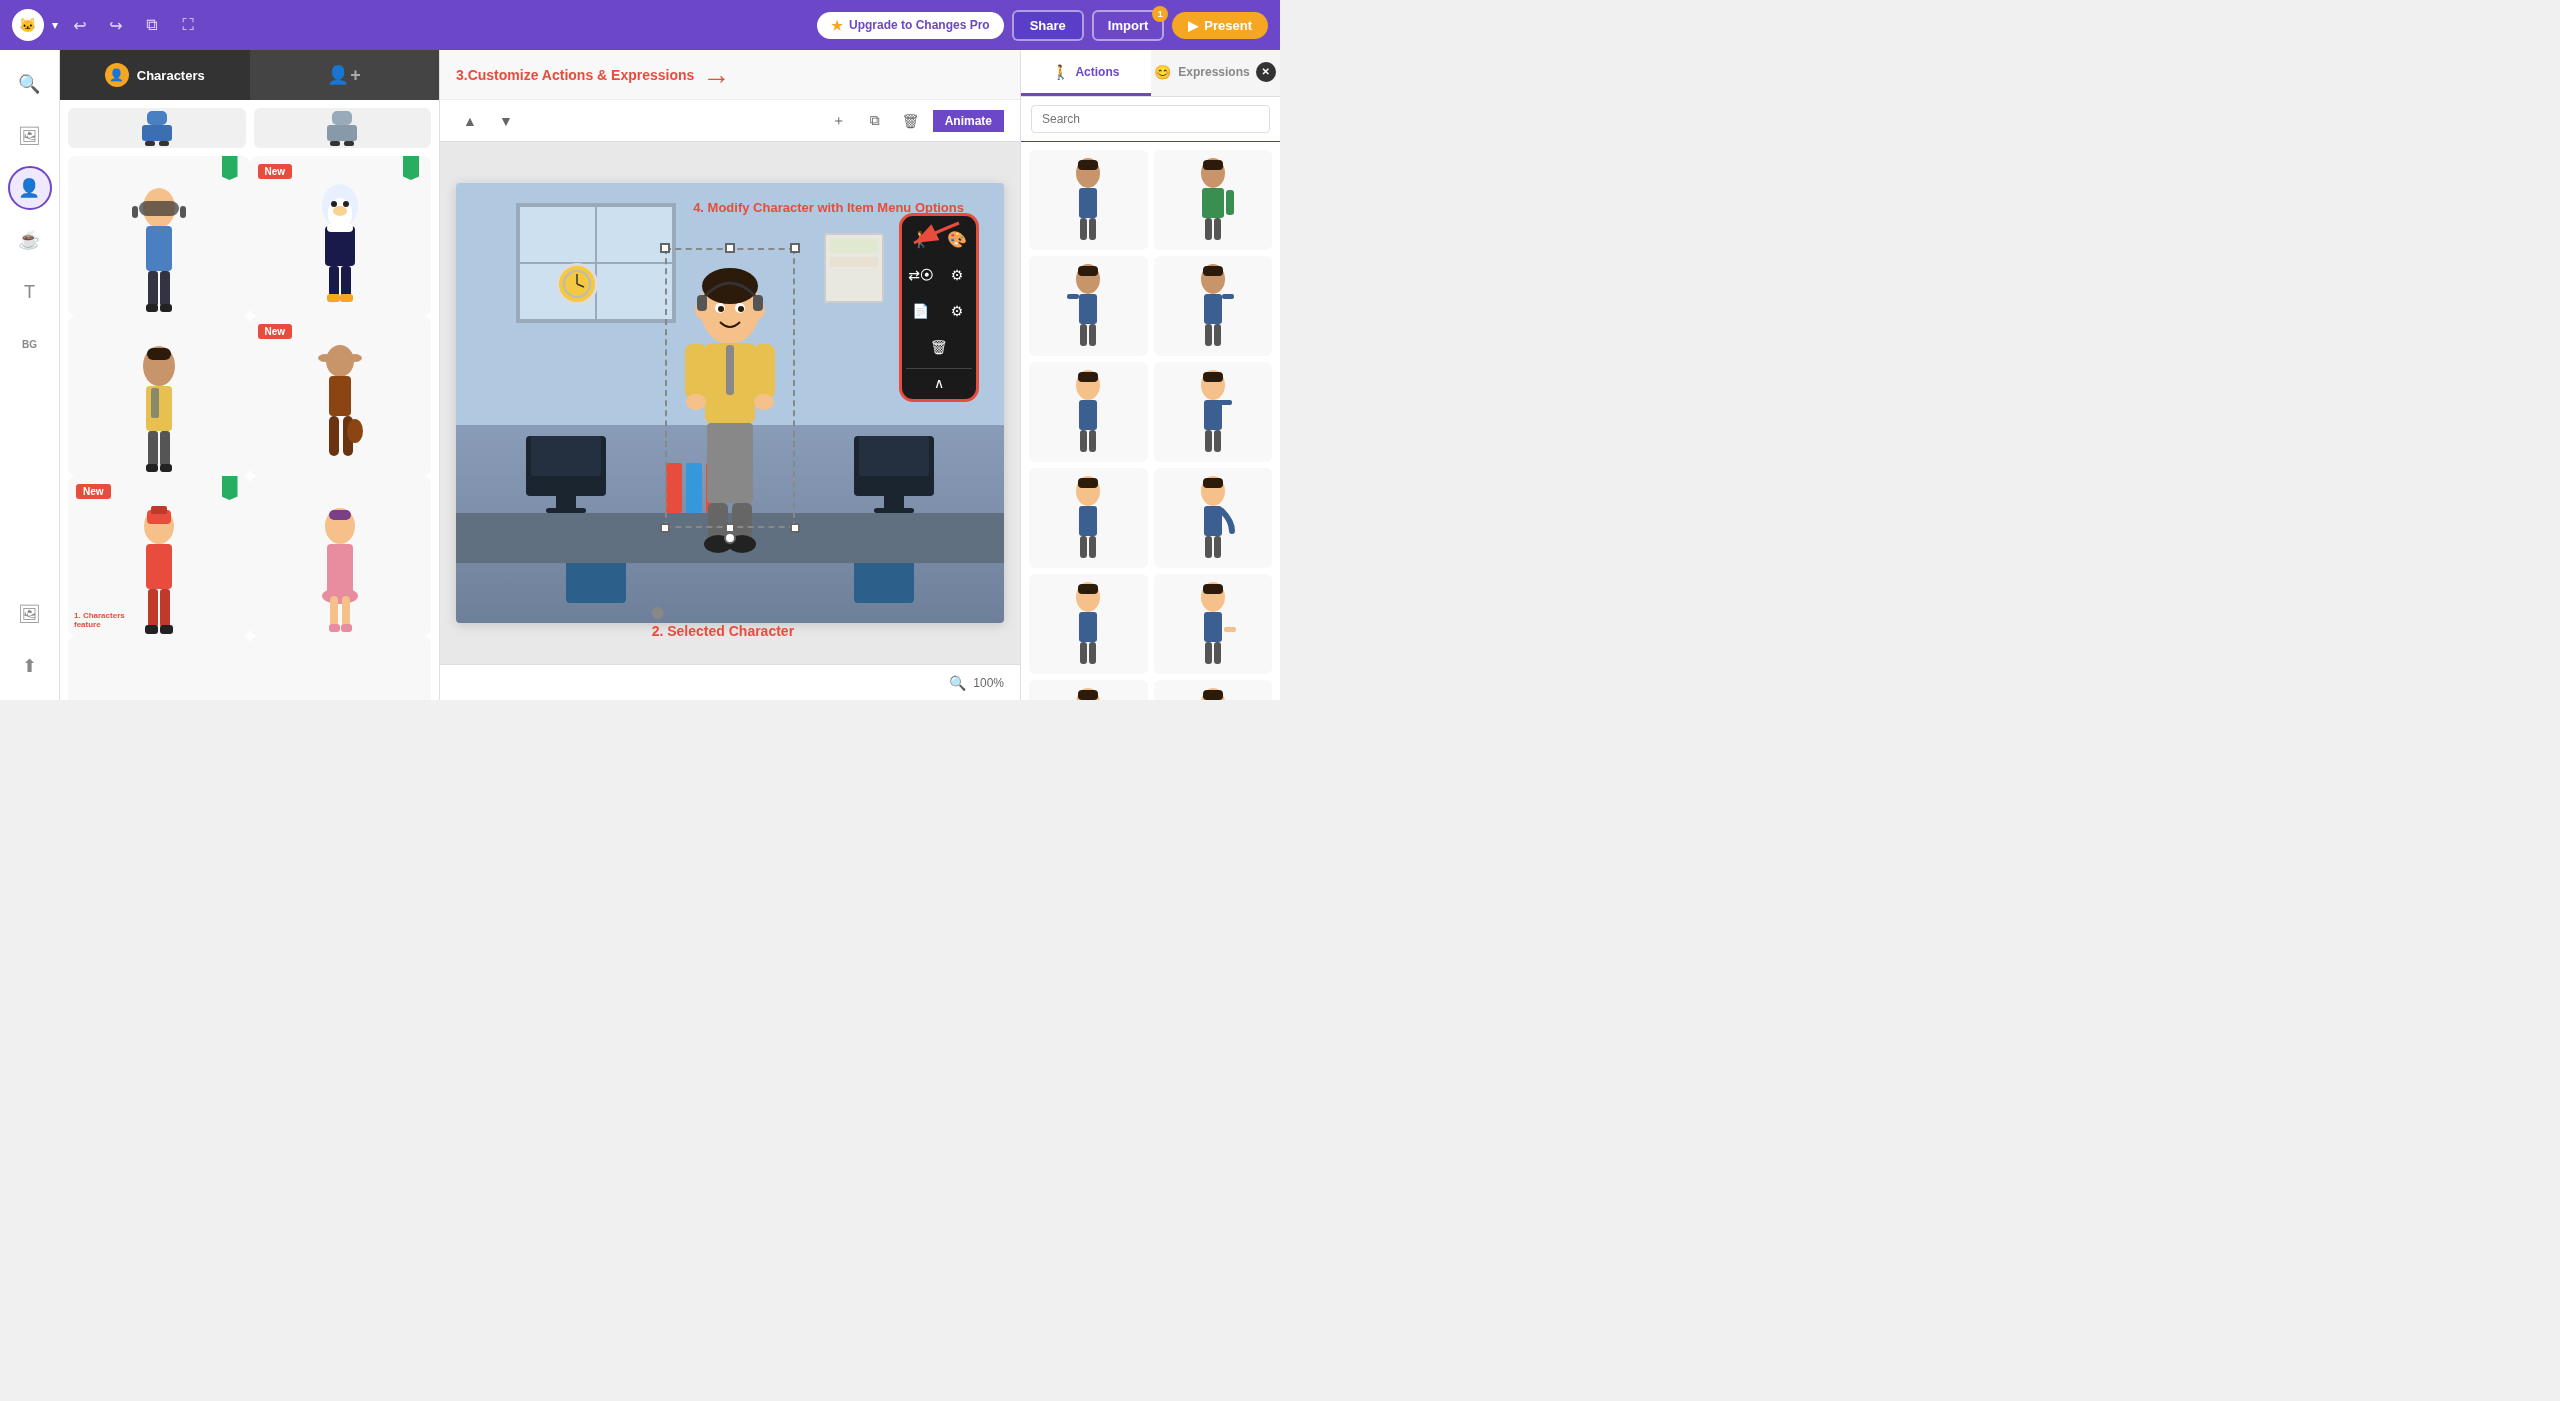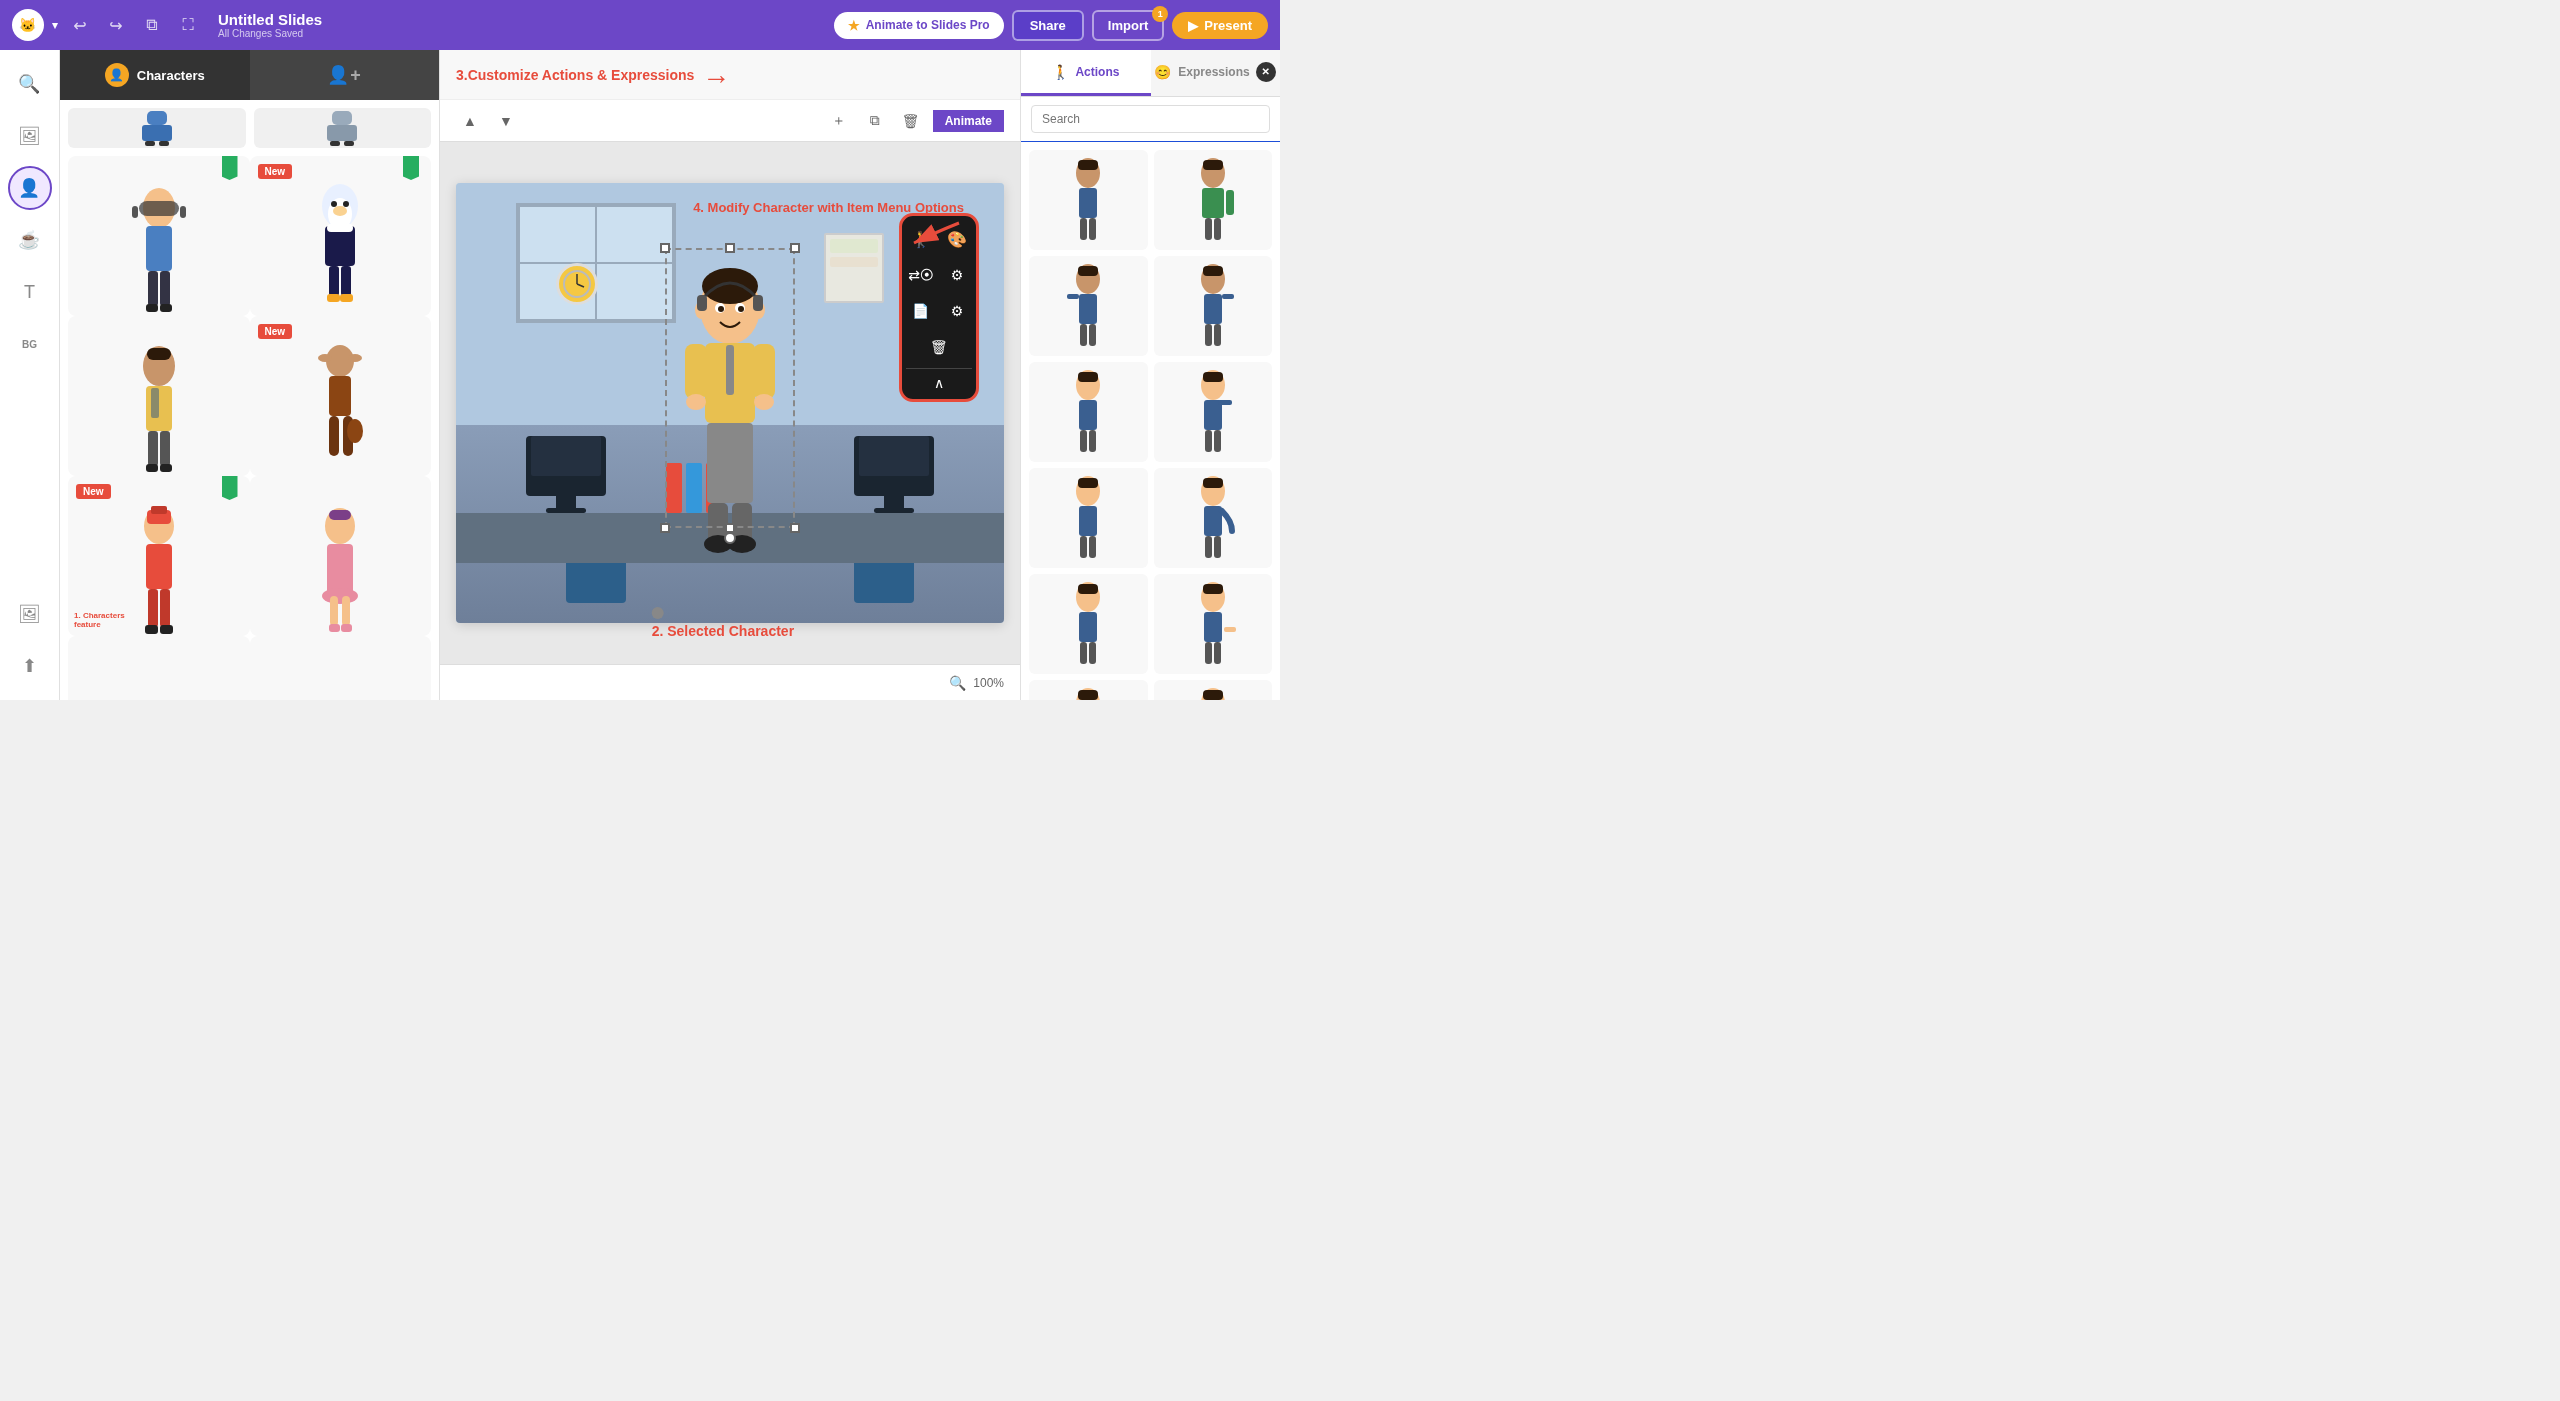--- a/index.html
+++ b/index.html
@@ -86,28 +86,24 @@
 
 <div class="topbar">
   <div class="topbar-logo">
     <span>🐱</span>
   </div>
   <span class="topbar-dropdown">▾</span>
   <button class="topbar-btn-icon">↩</button>
   <button class="topbar-btn-icon">↪</button>
   <button class="topbar-btn-icon">⧉</button>
   <button class="topbar-btn-icon">⛶</button>
-  <div class="topbar-title-area">
-    <span class="topbar-title">Untitled Slides</span>
-    <span class="topbar-subtitle">All Changes Saved</span>
-  </div>
   <div class="topbar-actions">
     <button class="btn-upgrade">
       <span class="star">★</span>
-      <span>Animate to Slides Pro</span>
+      <span>Upgrade to Changes Pro</span>
     </button>
     <button class="btn-share">Share</button>
     <button class="btn-import">
       <span>Import</span>
       <span class="import-badge">1</span>
     </button>
     <button class="btn-present">
       <span>▶</span>
       <span>Present</span>
     </button>

